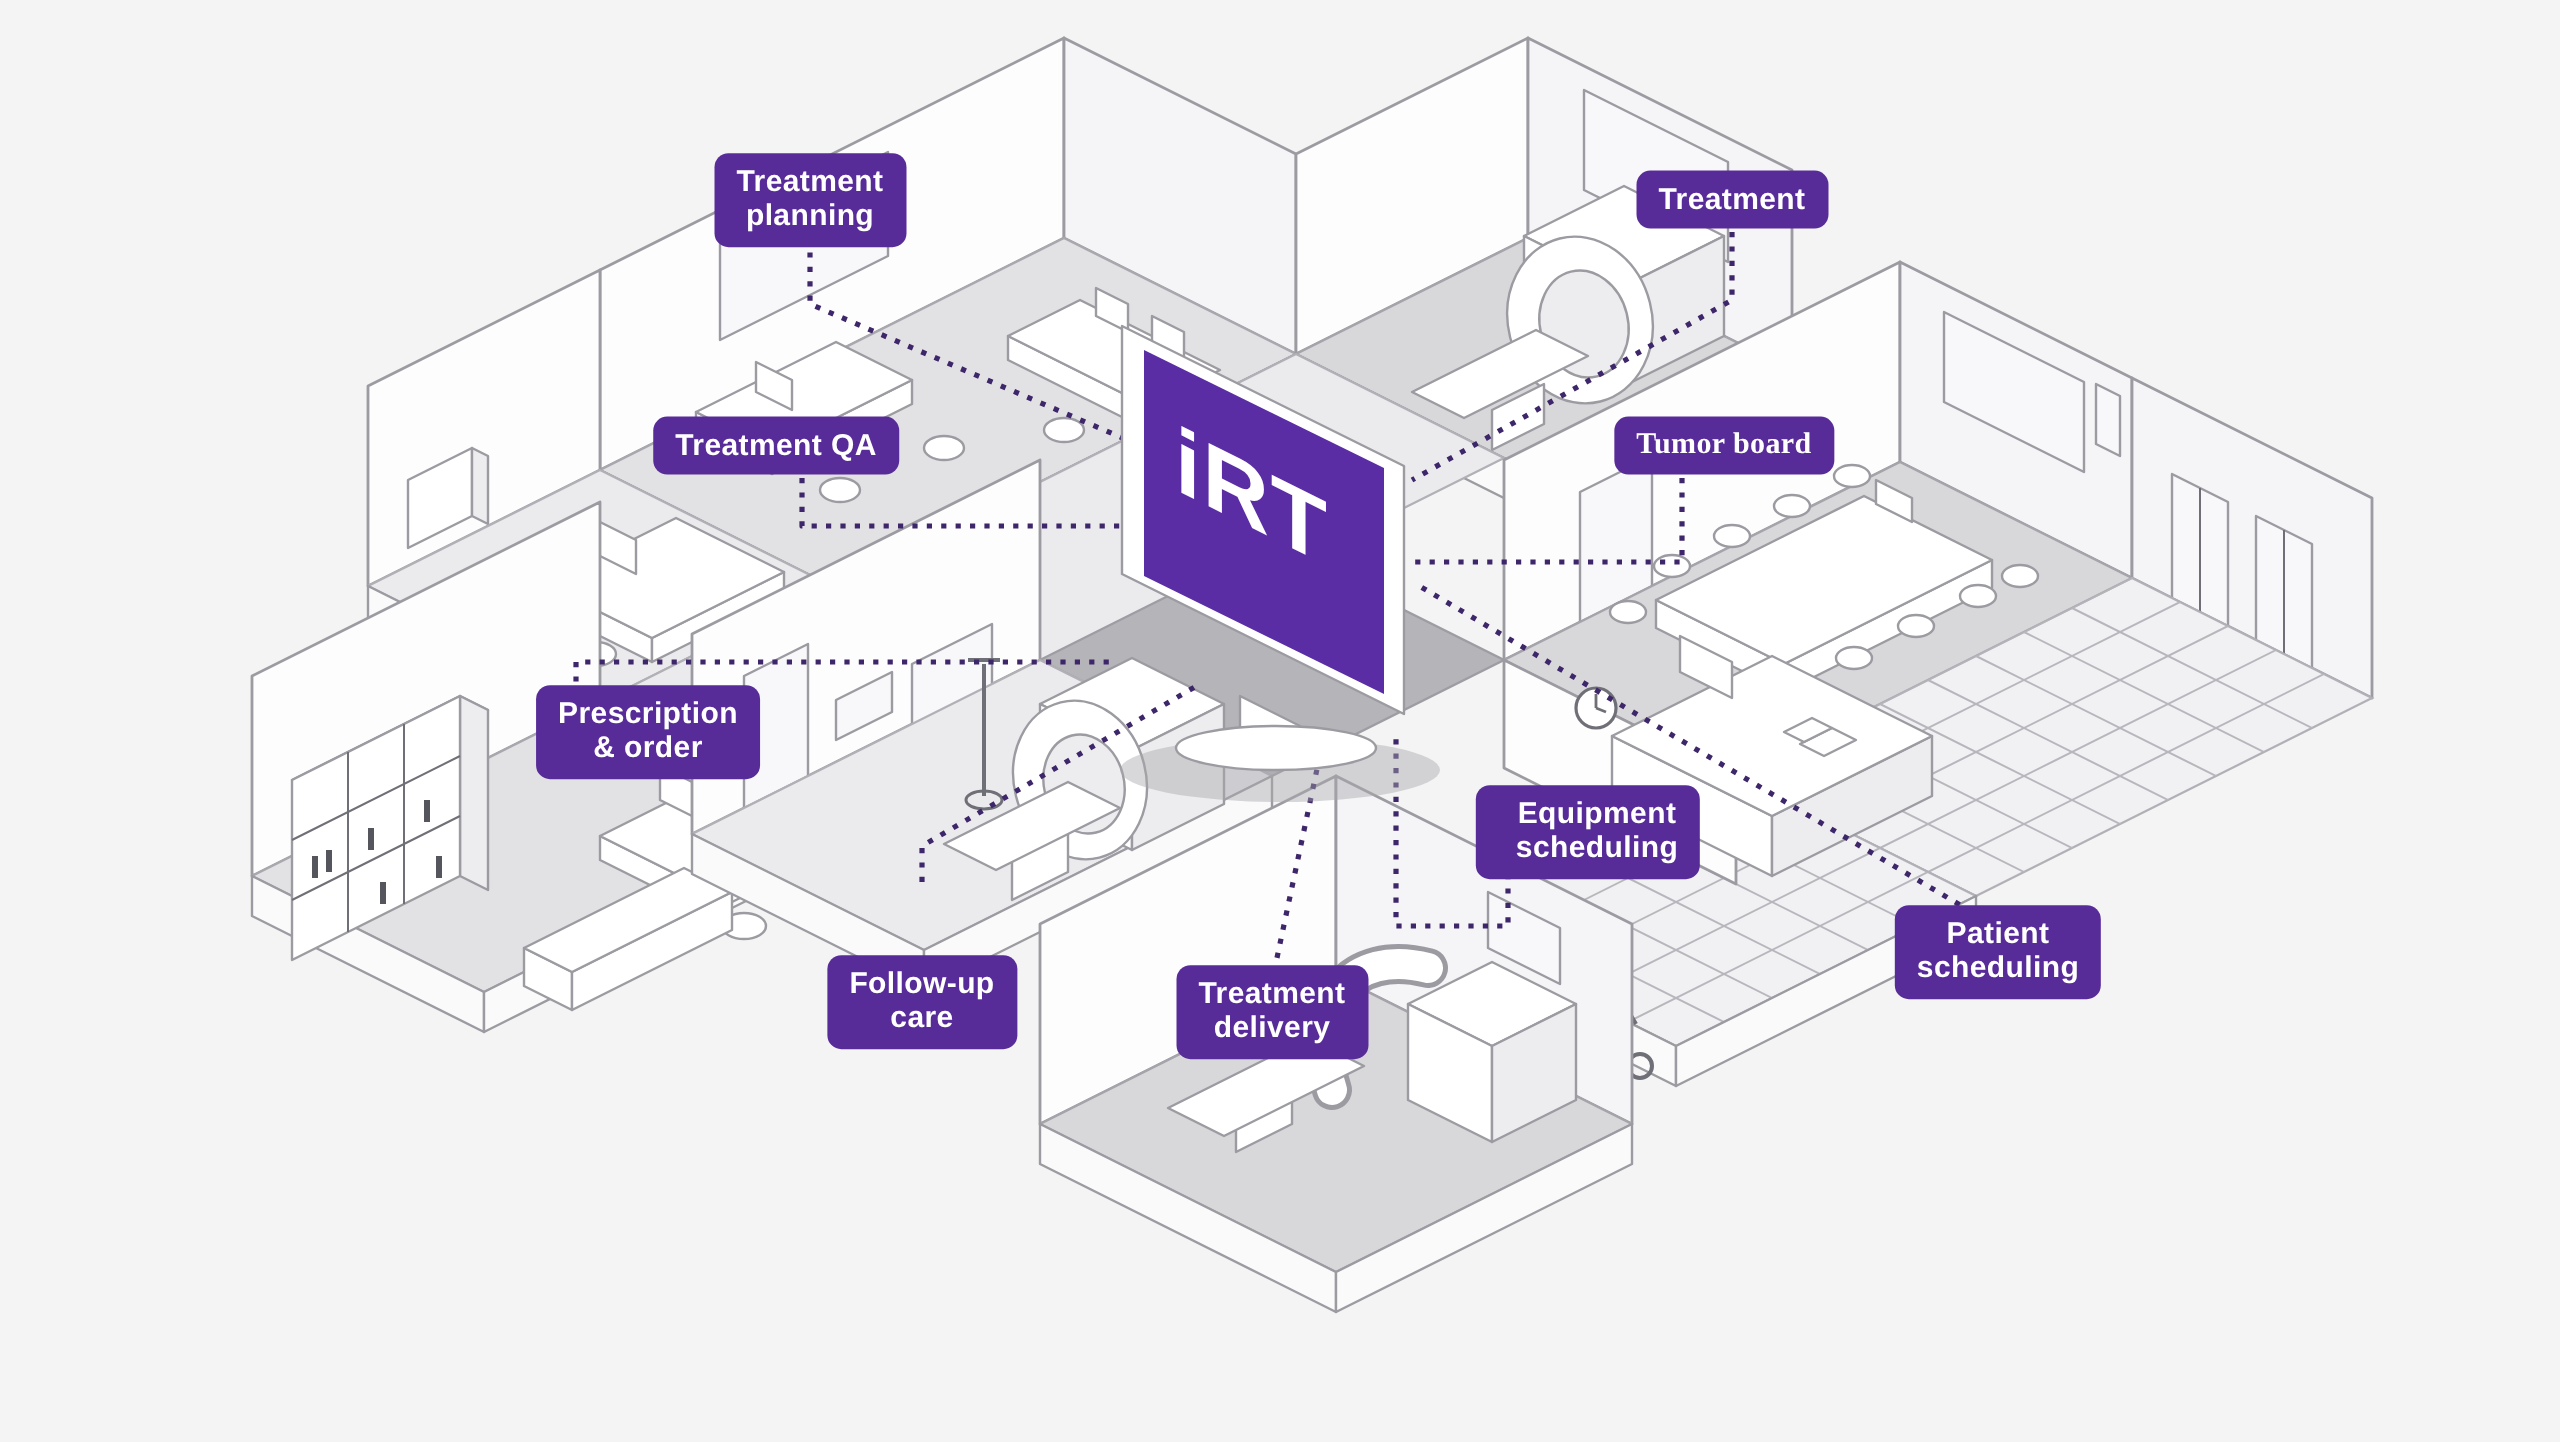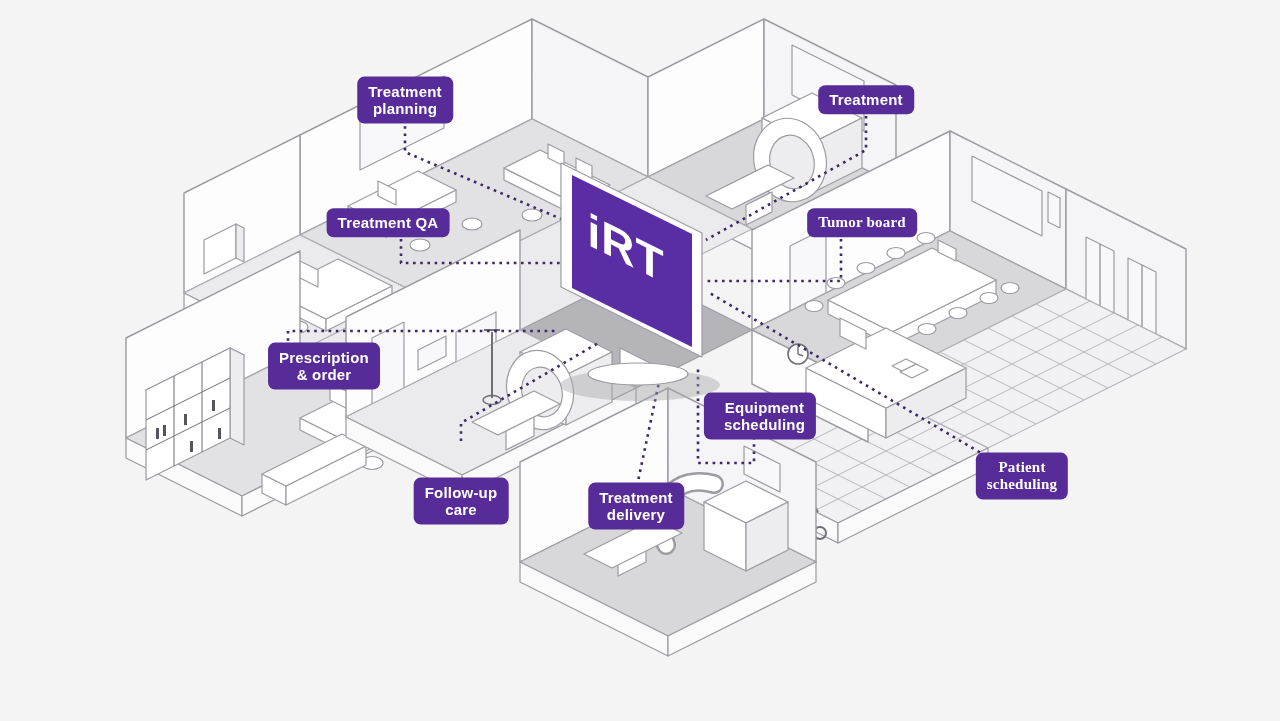--- a/index.html
+++ b/index.html
@@ -281,18 +281,18 @@
 planning</div>
       <div class="label" style="left: 866px; top: 100px;">Treatment</div>
       <div class="label" style="left: 388px; top: 223px;">Treatment QA</div>
       <div class="label" style="left: 862px; top: 223px; font-family: Liberation Serif, serif;">Tumor board</div>
       <div class="label" style="left: 288px; top: 366px; margin-left: 36px;">Prescription
 &amp; order</div>
       <div class="label" style="left: 461px; top: 461px; margin-top: 40px;">Follow-up
 care</div>
       <div class="label" style="left: 636px; top: 506px;">Treatment
 delivery</div>
-      <div class="label" style="left: 760px; top: 416px; padding-left: 20px;">Equipment
+      <div class="label" style="left: 794px; top: 416px; padding-left: 20px;">Equipment
 scheduling</div>
-      <div class="label" style="left: 1022px; top: 476px; font-family: Liberation Serif, serif;">Patient
+      <div class="label" style="left: 999px; top: 476px;">Patient
 scheduling</div>
     </div>
 </div>
 
 </body></html>

